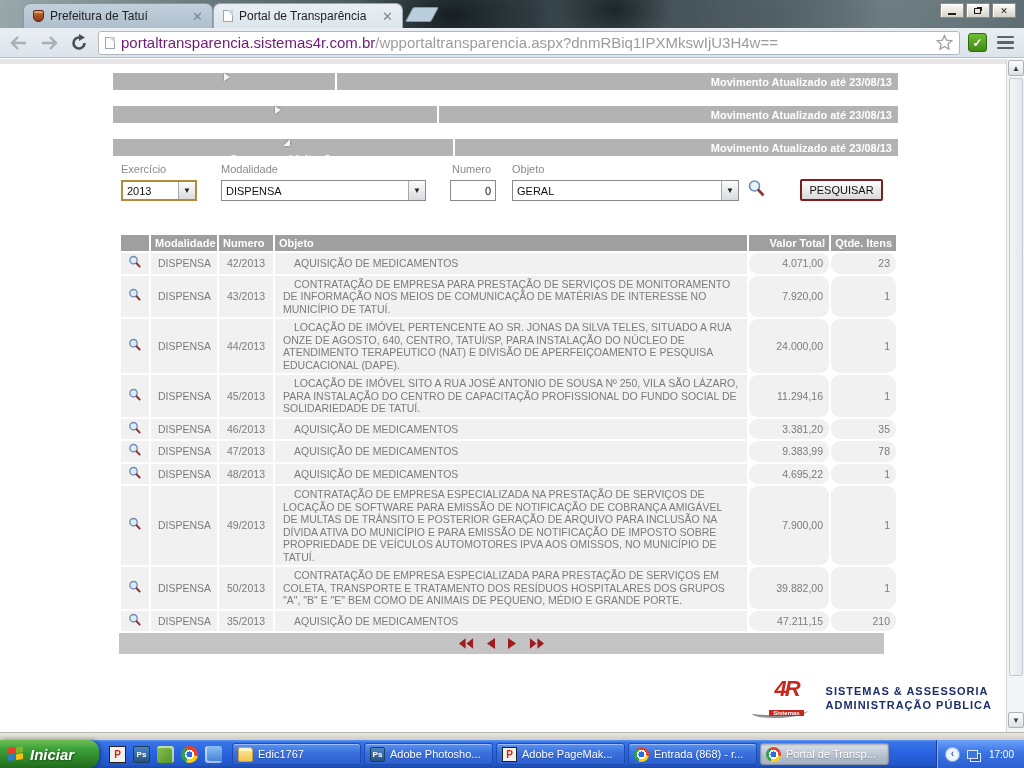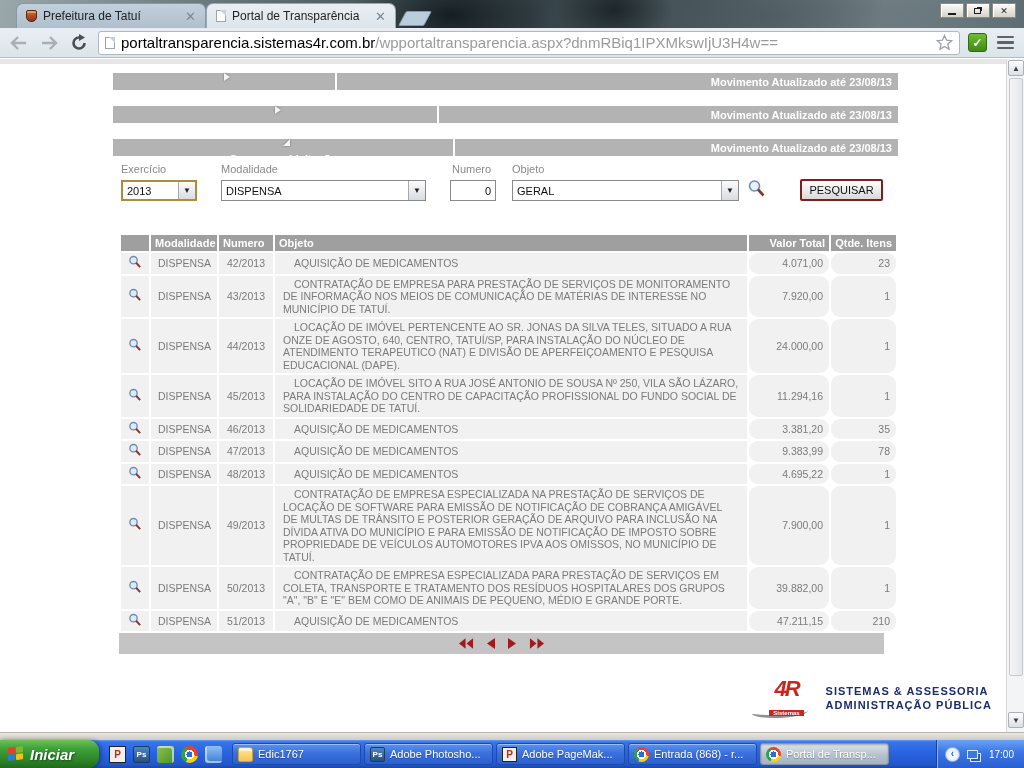--- a/index.html
+++ b/index.html
@@ -8,21 +8,21 @@
 
   
   .titlebar {
     position:absolute; top:0; left:0; width:1024px; height:28px;
     background:
       radial-gradient(ellipse 140px 70px at 44% 55%, rgba(15,22,25,.85) 0%, rgba(15,22,25,0) 70%),
       radial-gradient(ellipse 90px 60px at 60% 35%, rgba(20,27,30,.8) 0%, rgba(20,27,30,0) 65%),
       radial-gradient(ellipse 300px 90px at 75% 60%, rgba(70,84,90,.6) 0%, rgba(70,84,90,0) 80%),
       linear-gradient(100deg,#9aa8ac 0%,#6d7d81 18%,#46545a 38%,#334045 52%,#4a585d 68%,#7e8d92 86%,#5d6c72 100%);
   }
-  .tabs { position:absolute; left:16px; top:3px; display:flex; align-items:flex-end; height:25px; }
+  .tabs { position:absolute; left:23px; top:3px; display:flex; align-items:center; height:25px; }
   .tab { height:25px; display:flex; align-items:center; gap:6px; padding:0 9px; border-radius:7px 7px 0 0;
          font-size:12px; color:#222; max-width:190px; }
   .tab.inactive { background:linear-gradient(#c2d0dc,#aebfcd); border:1px solid #8799a7; border-bottom:none; }
   .tab.active { background:linear-gradient(#e9eef3,#dde5ec); border:1px solid #98a7b4; border-bottom:none; }
   .tab-title { white-space:nowrap; overflow:hidden; text-overflow:ellipsis; width:138px; }
   .tab-close { color:#7a8794; font-size:13px; line-height:1; cursor:default; }
   .crest-fav { width:11px; height:12px; background:linear-gradient(#c8702a,#8e3520); border:1px solid #5d2315;
                border-radius:2px 2px 5px 5px; box-shadow:inset 0 2px 0 #e0a05a; }
   .page-fav { width:10px; height:12px; background:#fff; border:1px solid #9aa5af; position:relative; }
   .page-fav:after { content:""; position:absolute; right:-1px; top:-1px; border:3px solid; border-color:#c6d2db #c6d2db transparent transparent; }
@@ -34,21 +34,21 @@
   .glyph-rest { width:7px; height:6px; border:1px solid #1c1c1c; box-shadow:2px -2px 0 -1px #1c1c1c; margin:1px 2px 0 0; }
 
   
   .toolbar { position:absolute; top:28px; left:0; width:1024px; height:30px;
              background:linear-gradient(#e9eef3,#dce4eb); border-bottom:1px solid #b4bcc4;
              display:flex; align-items:center; padding:0 8px; gap:8px; }
   .navbtn { width:22px; height:20px; display:flex; align-items:center; justify-content:center; }
   .omnibox { flex:1; height:24px; background:#fff; border:1px solid #b2b8be; border-radius:3px;
              display:flex; align-items:center; padding:0 6px; gap:6px; }
   .url { font-size:15px; white-space:nowrap; overflow:hidden; flex:1; }
-  .url .domain { color:#000000; }
+  .url .domain { color:#701a75; }
   .url .path { color:#9b9b9b; }
   .ext-icon { width:19px; height:19px; border-radius:3px; background:linear-gradient(#6fbe33,#3f8a14); border:1px solid #2f6b0e;
               color:#fff; font-size:12px; font-weight:bold; display:flex; align-items:center; justify-content:center; }
   .menu-icon { display:flex; flex-direction:column; gap:3px; padding:2px; }
   .menu-icon i { display:block; width:17px; height:2.5px; background:#5f6368; border-radius:1px; }
 
   
   .content { position:absolute; top:59px; left:0; width:1024px; height:673px; background:#fff; }
   .topstrip { height:5px; background:#e6e6e6; margin-right:18px; }
   .page { position:relative; margin-right:18px; height:668px; }
@@ -380,21 +380,21 @@
           <td class="c-obj">CONTRATAÇÃO DE EMPRESA ESPECIALIZADA PARA PRESTAÇÃO DE SERVIÇOS EM COLETA, TRANSPORTE E TRATAMENTO DOS RESÍDUOS HOSPITALARES DOS GRUPOS "A", "B" E "E" BEM COMO DE ANIMAIS DE PEQUENO, MÉDIO E GRANDE PORTE.</td>
           <td class="c-val">39.882,00</td>
           <td class="c-qty">1</td>
         </tr>
             <tr>
           <td class="c-ic"><span><svg width="14" height="14" viewBox="0 0 19 19">
                     <circle cx="7.5" cy="7" r="5" fill="#dcebf7" stroke="#6f8cb0" stroke-width="1.8"></circle>
                     <line x1="11" y1="10.5" x2="16.5" y2="16.5" stroke="#8d3430" stroke-width="2.6"></line>
                   </svg></span></td>
           <td class="c-mod">DISPENSA</td>
-          <td class="c-num">51/2013</td>
+          <td class="c-num">35/2013</td>
           <td class="c-obj">AQUISIÇÃO DE MEDICAMENTOS</td>
           <td class="c-val">47.211,15</td>
           <td class="c-qty">210</td>
         </tr>
           </tbody>
       </table>
 
       <div class="pager">
         <span class="pg">
             <svg width="15" height="11" viewBox="0 0 16 11">

